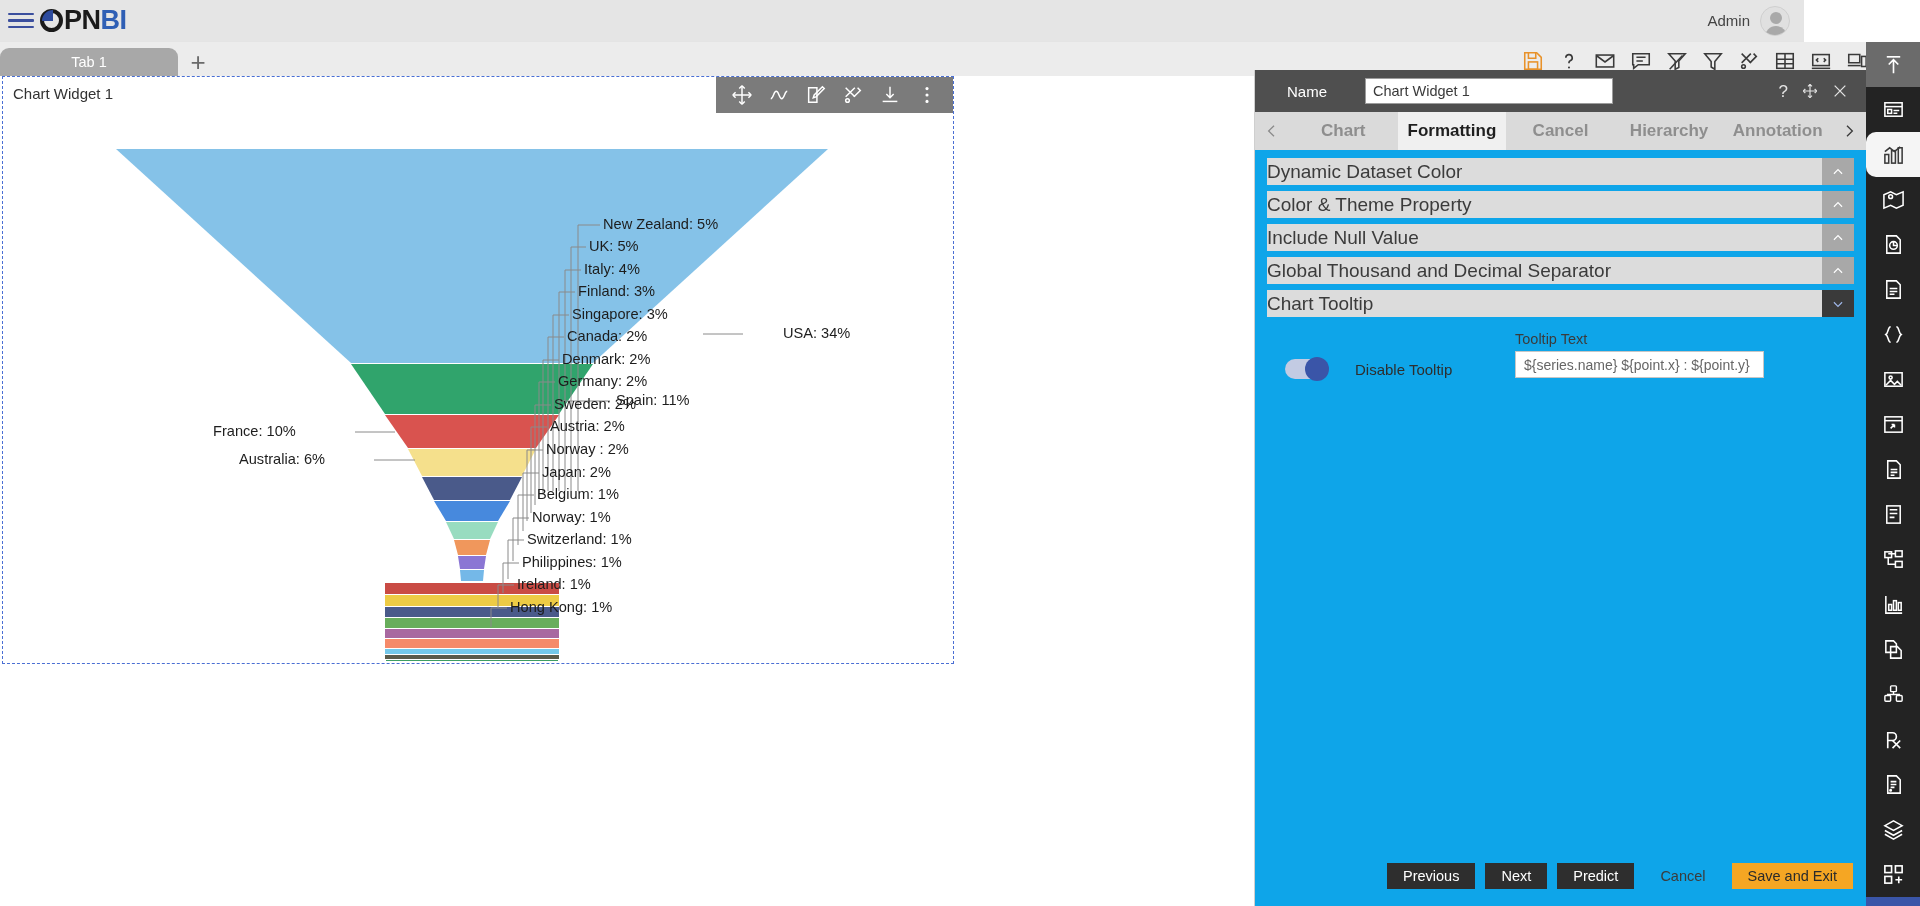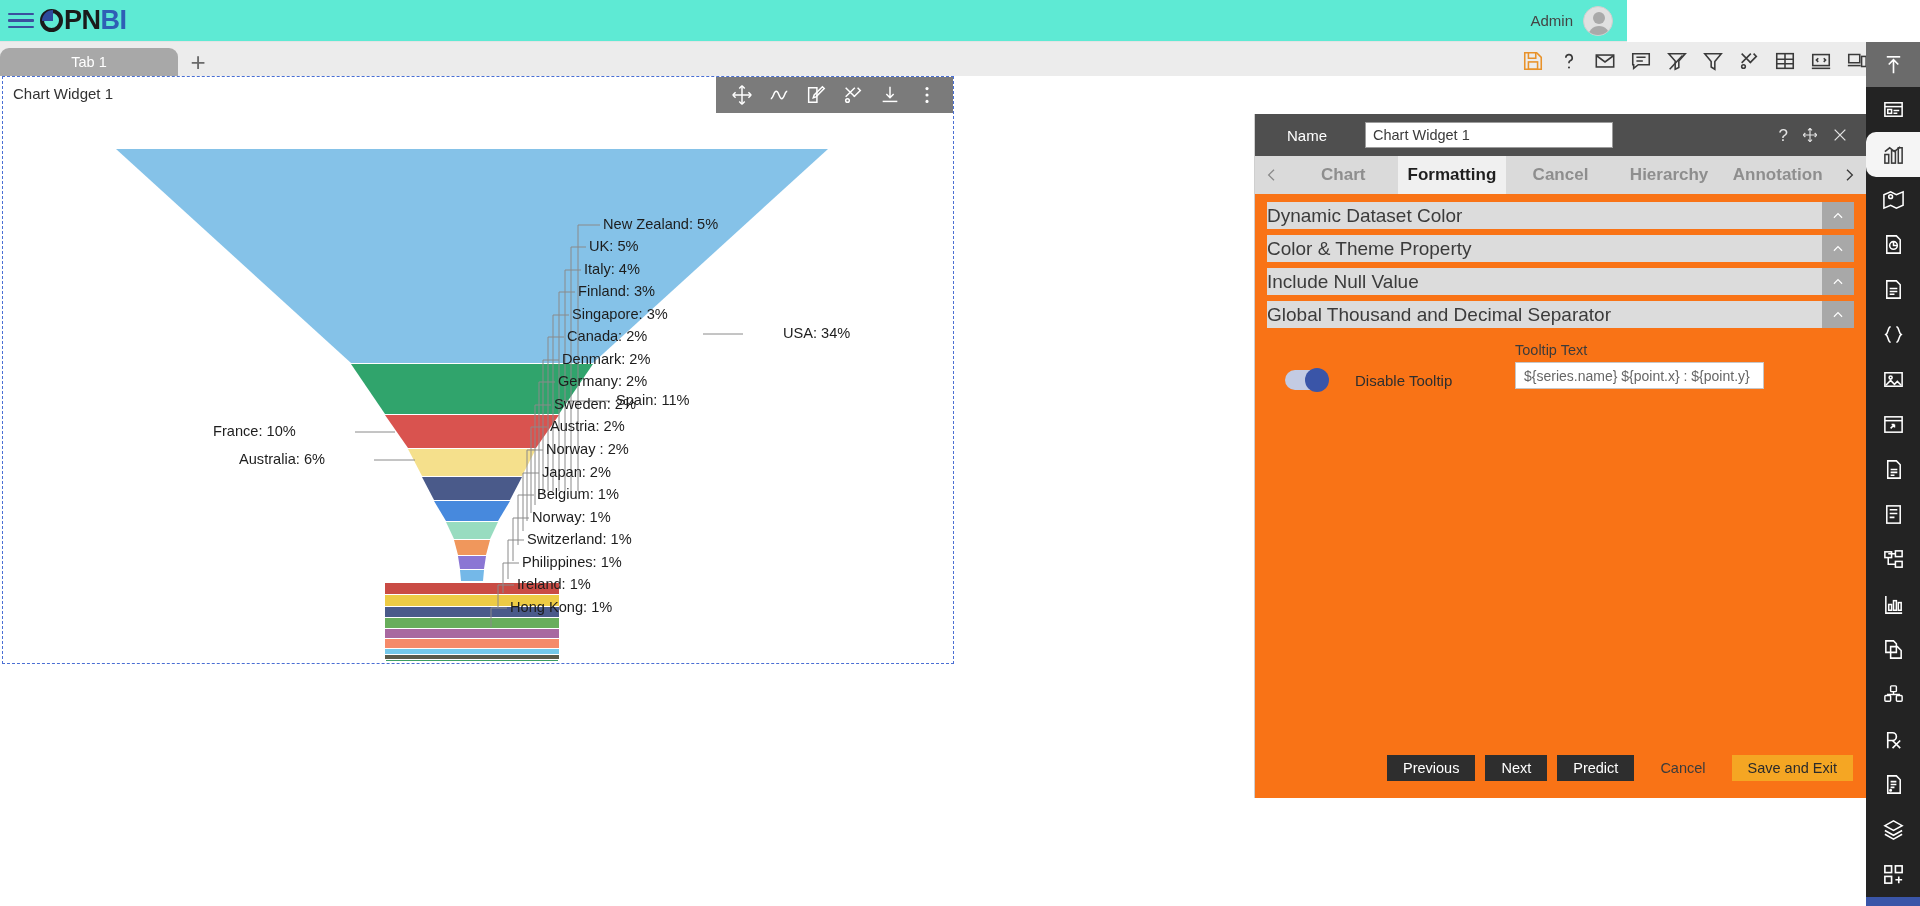--- a/index.html
+++ b/index.html
@@ -6,22 +6,22 @@
   html, body {
     width: 1920px; height: 906px;
     font-family: "Liberation Sans", sans-serif;
     background: #ffffff;
     overflow: hidden;
   }
   .app { position: relative; width: 1920px; height: 906px; }
 
   
   .topbar {
-    position: absolute; left: 0; top: 0; width: 1627px; height: 42px;
-    background: #5eead4; border-bottom: 1px solid #e4e4e4;
+    position: absolute; left: 0; top: 0; width: 1804px; height: 42px;
+    background: #e5e5e5; border-bottom: 1px solid #e4e4e4;
     display: flex; align-items: center;
   }
   .hamburger { margin-left: 8px; width: 26px; height: 24px;
     display: flex; flex-direction: column; justify-content: center; gap: 4px; cursor: pointer; }
   .hamburger i { display: block; height: 2.5px; background: #3b4f9e; border-radius: 1px; }
   .logo { margin-left: 6px; display: flex; align-items: center; font-size: 27px;
           font-weight: bold; letter-spacing: -0.5px; }
   .logo .mark { position: relative; width: 23px; height: 23px; margin-right: 1px; }
   .logo .mark .ring { position: absolute; inset: 0; border: 4px solid #1a1a1a; border-radius: 50%; }
   .logo .mark .pie { position: absolute; left: 2px; top: 1px; width: 11px; height: 11px;
@@ -83,22 +83,22 @@
      text-align: center; padding: 7px 0 6px; }
   .tooltip .tt-body { background: #5c2127; color: #f2e3e3; font-size: 15px;
      padding: 8px 10px 11px; display: flex; align-items: center; gap: 8px; }
   .tooltip .tt-body .dot { width: 11px; height: 11px; border-radius: 50%; background: #f2c200; flex: none; }
   .tooltip .tt-arrow { position: absolute; left: 50%; transform: translateX(-50%); bottom: -13px;
      width: 0; height: 0; border-left: 12px solid transparent; border-right: 12px solid transparent;
      border-top: 14px solid #5c2127; }
 
   
   .panel {
-    position: absolute; left: 1254px; top: 70px; width: 612px; height: 684px;
-    background: #f97316; border-left: 1px solid #cfcfcf; margin-top: 44px;
+    position: absolute; left: 1254px; top: 70px; width: 612px; height: 836px;
+    background: #0ea5e9; border-left: 1px solid #cfcfcf;
   }
   .panel-head { height: 42px; background: #4f4f4f; display: flex; align-items: center; padding: 0 10px; }
   .panel-head .lbl { color: #ffffff; font-size: 15px; width: 100px; padding-left: 22px; }
   .panel-head input {
     width: 248px; height: 26px; border: 1px solid #9c9c9c; background: #fff;
     font-size: 14.5px; color: #3a3a3a; padding: 0 7px; font-family: "Liberation Sans", sans-serif;
   }
   .panel-head .ph-icons { margin-left: auto; display: flex; align-items: center; gap: 14px;
      padding-right: 8px; color: #e4e4e4; }
   .panel-head .ph-icons span { cursor: pointer; font-size: 17px; line-height: 1; }
@@ -468,20 +468,28 @@
           </span>
       </div>
       <div class="acc">
         <span class="acc-label">Global Thousand and Decimal Separator</span>
         <span class="acc-chev">
             <svg viewBox="0 0 24 24" fill="none" stroke-width="2">
               <path d="M5 15l7-7 7 7"></path>
             </svg>
           </span>
       </div>
+      <div class="acc open">
+        <span class="acc-label">Chart Tooltip</span>
+        <span class="acc-chev">
+            <svg viewBox="0 0 24 24" fill="none" stroke-width="2">
+              <path d="M5 9l7 7 7-7"></path>
+            </svg>
+          </span>
+      </div>
     </div>
 
     <div class="tooltip-settings">
       <div class="switch-row">
         <span class="switch">
             <span class="knob"></span>
           </span>
         <span class="switch-label">Disable Tooltip</span>
       </div>
       <div class="tt-text-group">

